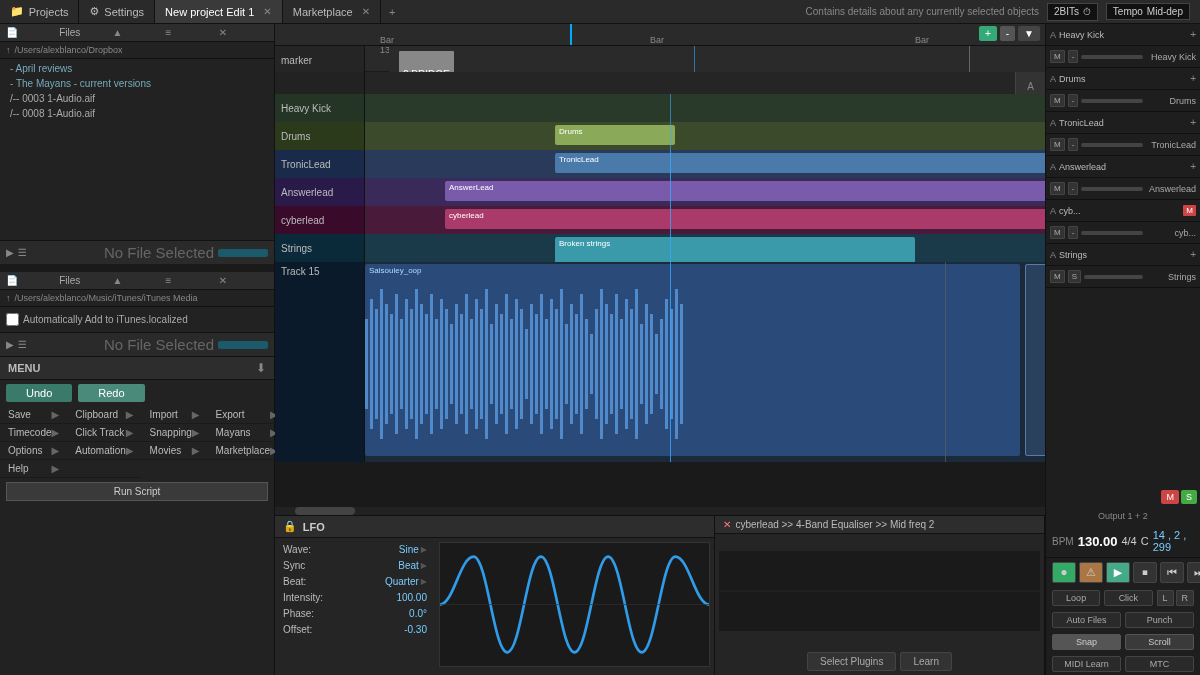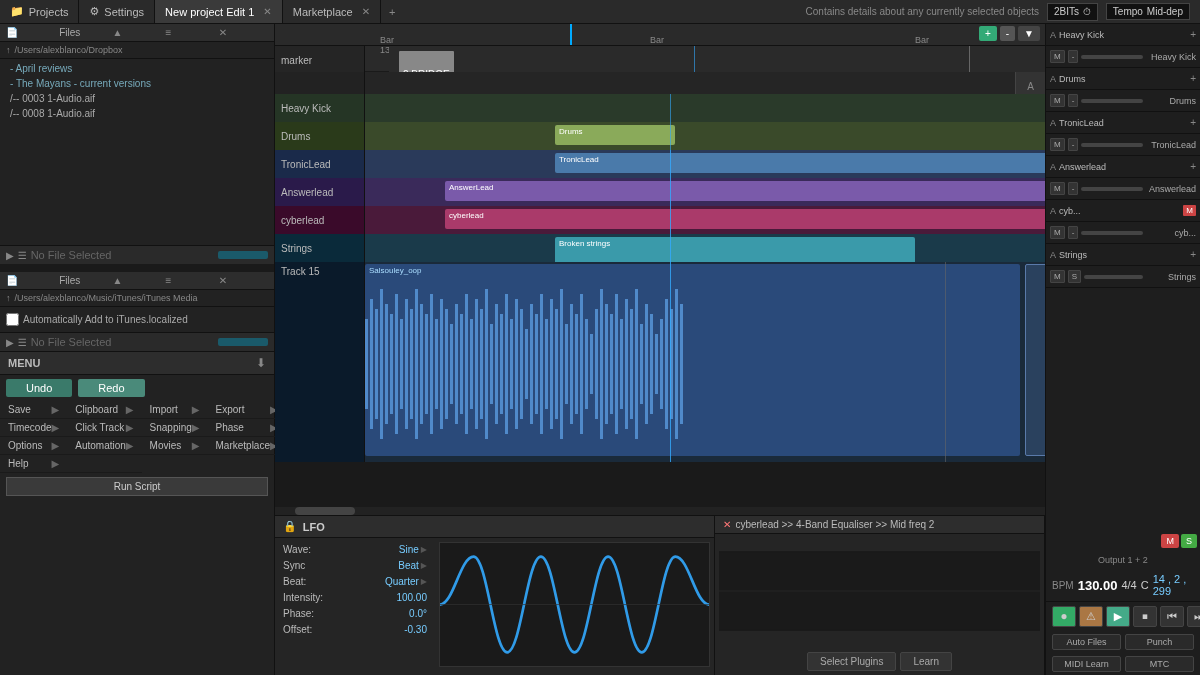--- a/index.html
+++ b/index.html
@@ -21,21 +21,21 @@
     #sidebar { width: 275px; background: #222; display: flex; flex-direction: column; border-right: 1px solid #111; flex-shrink: 0; }
     .file-panel { display: flex; flex-direction: column; }
     .panel-header { display: flex; align-items: center; background: #2d2d2d; padding: 3px 6px; border-bottom: 1px solid #111; font-size: 10px; color: #aaa; gap: 4px; }
     .panel-header span { flex: 1; }
     .panel-icon { font-size: 10px; color: #888; cursor: pointer; }
     .file-path { padding: 3px 6px; font-size: 9px; color: #888; border-bottom: 1px solid #111; display: flex; align-items: center; gap: 4px; }
     .file-list { flex: 1; padding: 2px 0; }
     .file-item { padding: 2px 10px; font-size: 10px; color: #aaa; cursor: pointer; }
     .file-item.folder { color: #7ab; }
     .panel-footer { display: flex; align-items: center; background: #2a2a2a; padding: 3px 6px; border-top: 1px solid #111; font-size: 10px; color: #888; gap: 4px; }
-    .no-file { flex: 1; text-align: left; font-size: 11px; color: #666; }
+    .no-file { flex: 1; text-align: right; font-size: 15px; color: #666; }
 
     
     #bottom-sidebar { background: #222; border-top: 1px solid #111; }
     .menu-header { display: flex; align-items: center; padding: 4px 8px; background: #2d2d2d; border-bottom: 1px solid #111; }
     .menu-title { font-size: 11px; color: #bbb; font-weight: bold; flex: 1; }
     .menu-download { color: #888; font-size: 12px; cursor: pointer; }
     .menu-btns { display: flex; gap: 4px; padding: 4px 6px; }
     .menu-btn-undo { background: #3a7a6a; color: #fff; border: none; padding: 3px 20px; cursor: pointer; font-size: 11px; border-radius: 2px; }
     .menu-btn-redo { background: #4a8a7a; color: #fff; border: none; padding: 3px 20px; cursor: pointer; font-size: 11px; border-radius: 2px; margin-left: 2px; }
     .menu-grid { display: grid; grid-template-columns: 1fr 1fr 1fr 1fr; }
@@ -240,21 +240,21 @@
           </div>
         <div class="menu-item">
             <span>Click Track</span>
             <span class="menu-item-arrow">▶</span>
           </div>
         <div class="menu-item">
             <span>Snapping</span>
             <span class="menu-item-arrow">▶</span>
           </div>
         <div class="menu-item">
-            <span>Phase</span>
+            <span>Mayans</span>
             <span class="menu-item-arrow">▶</span>
           </div>
         <div class="menu-item">
             <span>Options</span>
             <span class="menu-item-arrow">▶</span>
           </div>
         <div class="menu-item">
             <span>Automation</span>
             <span class="menu-item-arrow">▶</span>
           </div>
@@ -625,26 +625,38 @@
         <div class="transport-controls">
           <button class="t-btn green">⏺</button>
           <button class="t-btn" style="background:#a74;">⚠</button>
           <button class="t-btn play">▶</button>
           <button class="t-btn">⏹</button>
           <button class="t-btn">⏮</button>
           <button class="t-btn">⏭</button>
 
         </div>
 
+        <div class="loop-row">
+          <div class="loop-btn">Loop</div>
+          <div class="loop-btn">Click</div>
+          <div class="lr-btns">
+            <button class="lr-btn">L</button>
+            <button class="lr-btn">R</button>
+          </div>
+        </div>
 
         <div class="loop-row">
           <div class="loop-btn">Auto Files</div>
           <div class="loop-btn">Punch</div>
         </div>
 
+        <div class="snap-row">
+          <button class="snap-btn active">Snap</button>
+          <button class="snap-btn">Scroll</button>
+        </div>
 
         <div class="midi-row">
           <div class="midi-btn">MIDI Learn</div>
           <div class="midi-btn">MTC</div>
         </div>
       </div>
 
     </div>
   </div>
 

